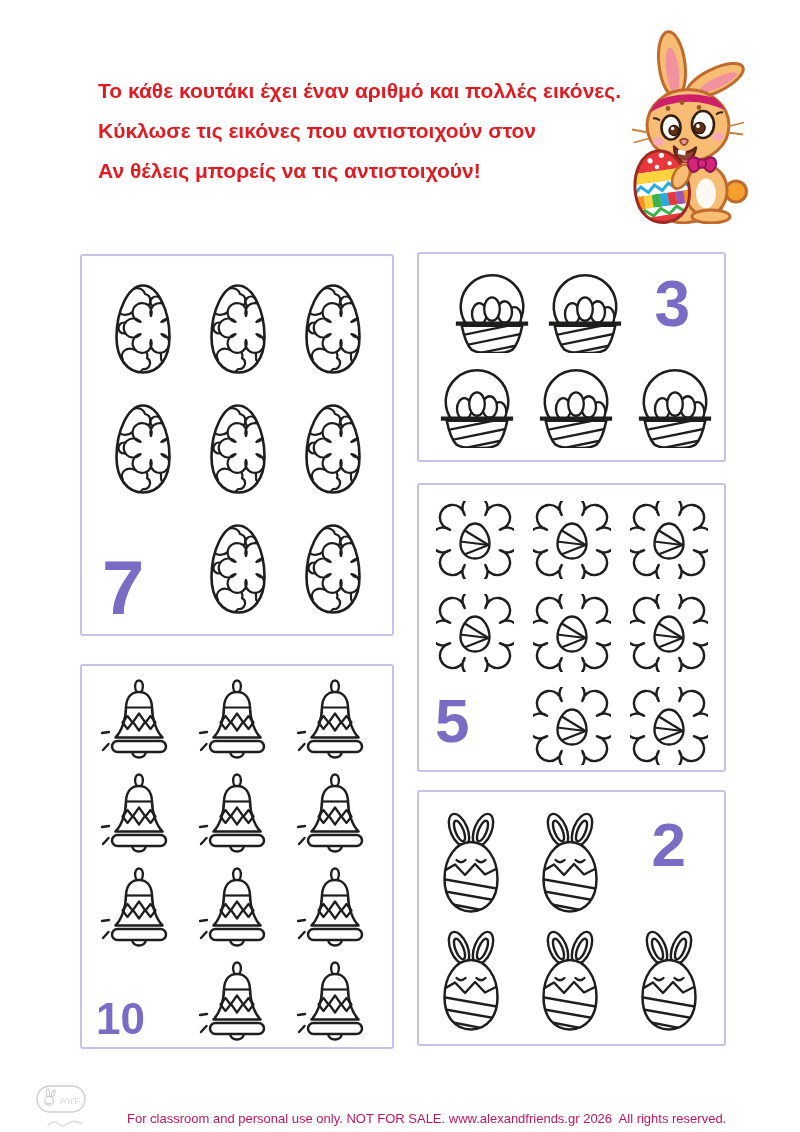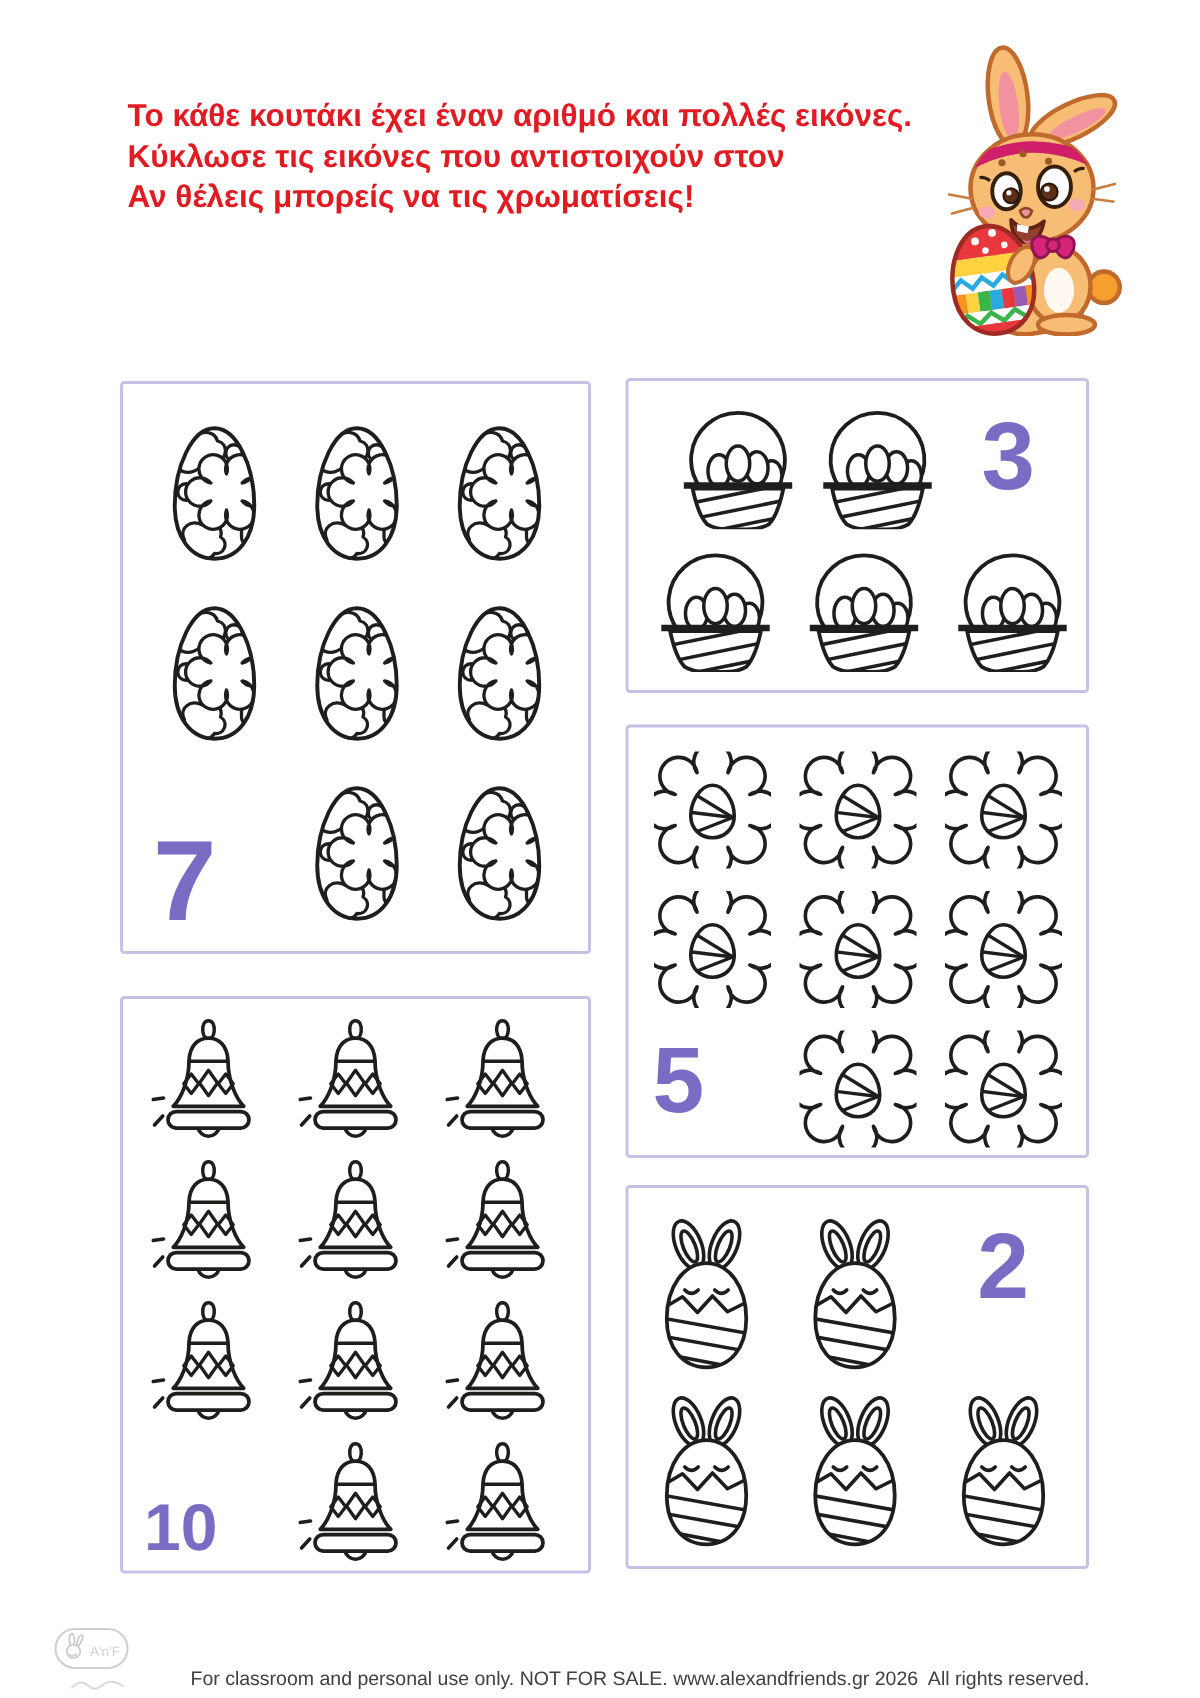--- a/index.html
+++ b/index.html
@@ -6,21 +6,21 @@
   .page {
     position:relative; width:800px; height:1132px; margin:0 auto;
     background:#ffffff; overflow:hidden;
     font-family:"Liberation Sans", sans-serif;
   }
   
   .instructions {
     position:absolute; left:85px; top:64px; width:600px;
     color:#e11b22; font-weight:bold; font-size:21px; line-height:27px;
   }
-  .instructions p { margin:0; }
+  .instructions p { margin:13px; }
   .bunny-wrap { position:absolute; left:612px; top:28px; width:155px; height:196px; }
   .bunny-wrap svg { width:100%; height:100%; }
 
   
   .box {
     position:absolute; background:#fff;
     border:2px solid #c7c1e8; border-radius:3px; overflow:hidden;
   }
   #box-eggs    { left:80px;  top:254px; width:310px; height:378px; }
   #box-baskets { left:417px; top:252px; width:305px; height:206px; }
@@ -61,33 +61,33 @@
   #box-baskets .num { right:34px; top:18px;    font-size:64px; }
   #box-flowers .num { left:16px;  bottom:18px; font-size:62px; }
   #box-bells   .num { left:14px;  bottom:6px;  font-size:44px; }
   #box-bunnies .num { right:38px; top:22px;    font-size:62px; }
 
   
   .footer-logo { position:absolute; left:36px; top:1085px; width:50px; height:18px; }
   .signature   { position:absolute; left:46px; top:1116px; width:38px; height:14px; }
   .footer-text {
     position:absolute; left:127px; top:1097px;
-    font-size:13px; line-height:17px; color:#404040; white-space:pre;
+    font-size:13px; line-height:17px; color:#be185d; white-space:pre;
   }
   .defs-holder { position:absolute; width:0; height:0; overflow:hidden; }
 </style>
 </head>
 <body>
 
 <div class="page">
 
   <div class="instructions">
     <p>Το κάθε κουτάκι έχει έναν αριθμό και πολλές εικόνες.</p>
     <p>Κύκλωσε τις εικόνες που αντιστοιχούν στον</p>
-    <p>Αν θέλεις μπορείς να τις χρωματίσεις!</p>
+    <p>Αν θέλεις μπορείς να τις αντιστοιχούν!</p>
   </div>
 
   <div class="bunny-wrap">
     <svg viewBox="0 0 155 195">
 
       <g stroke="#c06a2e" stroke-width="3" fill="#f8bd74" stroke-linejoin="round" stroke-linecap="round">
         <ellipse cx="60" cy="36" rx="13" ry="33" transform="rotate(-7 60 36)"></ellipse>
         <ellipse cx="103" cy="52" rx="11.5" ry="31" transform="rotate(64 103 52)"></ellipse>
       </g>
       <ellipse cx="60.5" cy="42" rx="6.3" ry="23" fill="#f2929e" transform="rotate(-7 60.5 42)"></ellipse>

